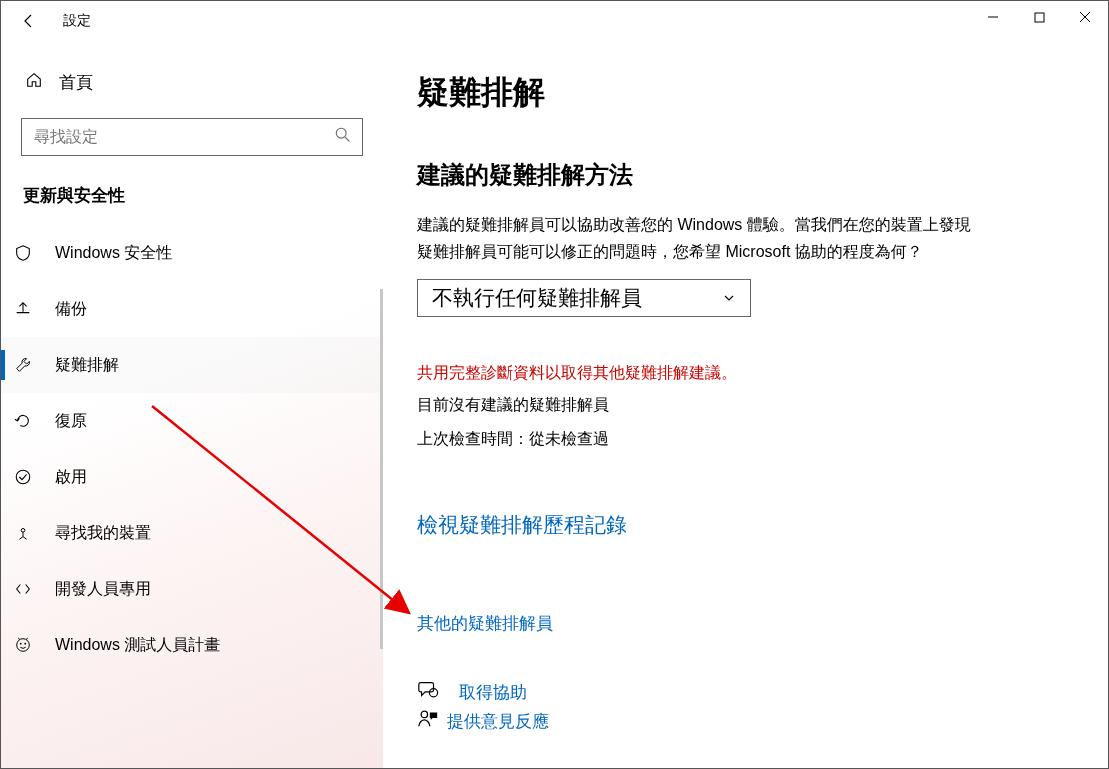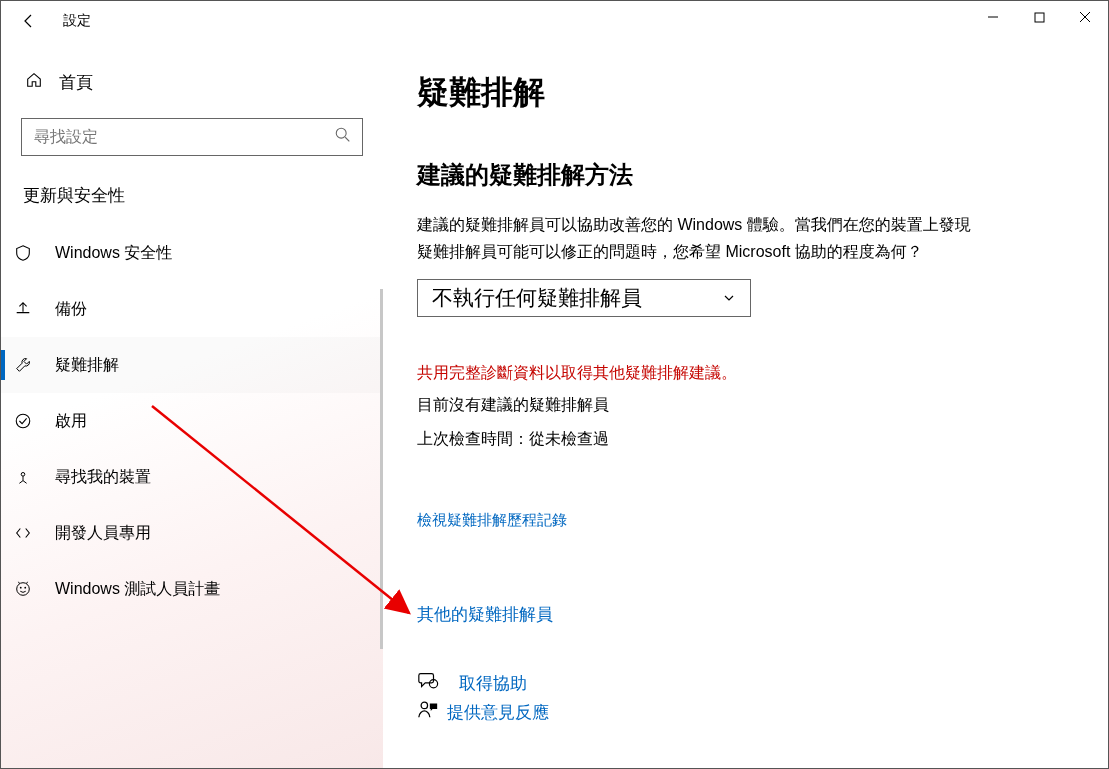--- a/index.html
+++ b/index.html
@@ -64,21 +64,21 @@
   display:flex; align-items:center;
   padding: 0 10px 0 12px;
   justify-content: space-between;
 }
 .search-box input {
   border:none; outline:none; font-size:16px; width: 85%;
   font-family: inherit;
   color: #8b5cf6;
 }
 .section-header {
-  font-size: 17px; font-weight: 400;
+  font-size: 17px; font-weight: 700;
   padding: 10px 0 18px 22px;
 }
 .nav-list { position: relative; }
 .nav-item {
   height: 56px;
   display:flex; align-items:center; gap: 22px;
   padding-left: 12px;
   cursor:pointer;
   font-size: 16px;
 }
@@ -111,21 +111,21 @@
   border: 1px solid #666;
   display:flex; align-items:center; justify-content:space-between;
   padding: 0 14px;
   font-size:21px;
   margin-bottom: 42px;
   background:#fff;
   cursor:pointer;
 }
 .red-text { color: #c50500; font-size:16px; line-height:1.8; }
 .line { font-size:16px; line-height:2.1; }
-.link { color: #0067c0; font-size:15px; cursor:pointer; margin: 20px 0 0 0; display:block;}
+.link { color: #0067c0; font-size:21px; cursor:pointer; margin: 20px 0 0 0; display:block;}
 .link2 { color: #0067c0; font-size:17px; cursor:pointer; display:block; margin-top:28px;}
 .help-row {
   display:flex; align-items:center; gap: 18px;
   margin-top: 44px;
   font-size:17px;
 }
 .help-row .hicon { width: 24px; }
 .help-row a { color:#0067c0; cursor:pointer; }
 .feedback-row {
   display:flex; align-items:center; gap: 6px;
@@ -218,20 +218,28 @@
 
         <div class="nav-item active">
           <span class="icon">
             <svg width="18" height="18" viewBox="0 0 20 20">
                 <path d="M14 3 A4 4 0 0 0 9 8 L3 14 L6 17 L12 11 A4 4 0 0 0 17 6 L14 9 L11 6 Z" stroke="#000" stroke-width="1.1" fill="none"></path>
               </svg>
           </span>
           <span>疑難排解</span>
         </div>
 
+        <div class="nav-item">
+          <span class="icon">
+            <svg width="18" height="18" viewBox="0 0 20 20">
+                <path d="M4 10 A6 6 0 1 1 7 15 M4 10 L1 8 M4 10 L6 7" stroke="#000" stroke-width="1.2" fill="none"></path>
+              </svg>
+          </span>
+          <span>復原</span>
+        </div>
 
         <div class="nav-item">
           <span class="icon">
             <svg width="18" height="18" viewBox="0 0 20 20">
                 <circle cx="10" cy="10" r="7.5" stroke="#000" stroke-width="1.2" fill="none"></circle>
                 <path d="M6 10 L9 13 L14 7" stroke="#000" stroke-width="1.2" fill="none"></path>
               </svg>
           </span>
           <span>啟用</span>
         </div>

